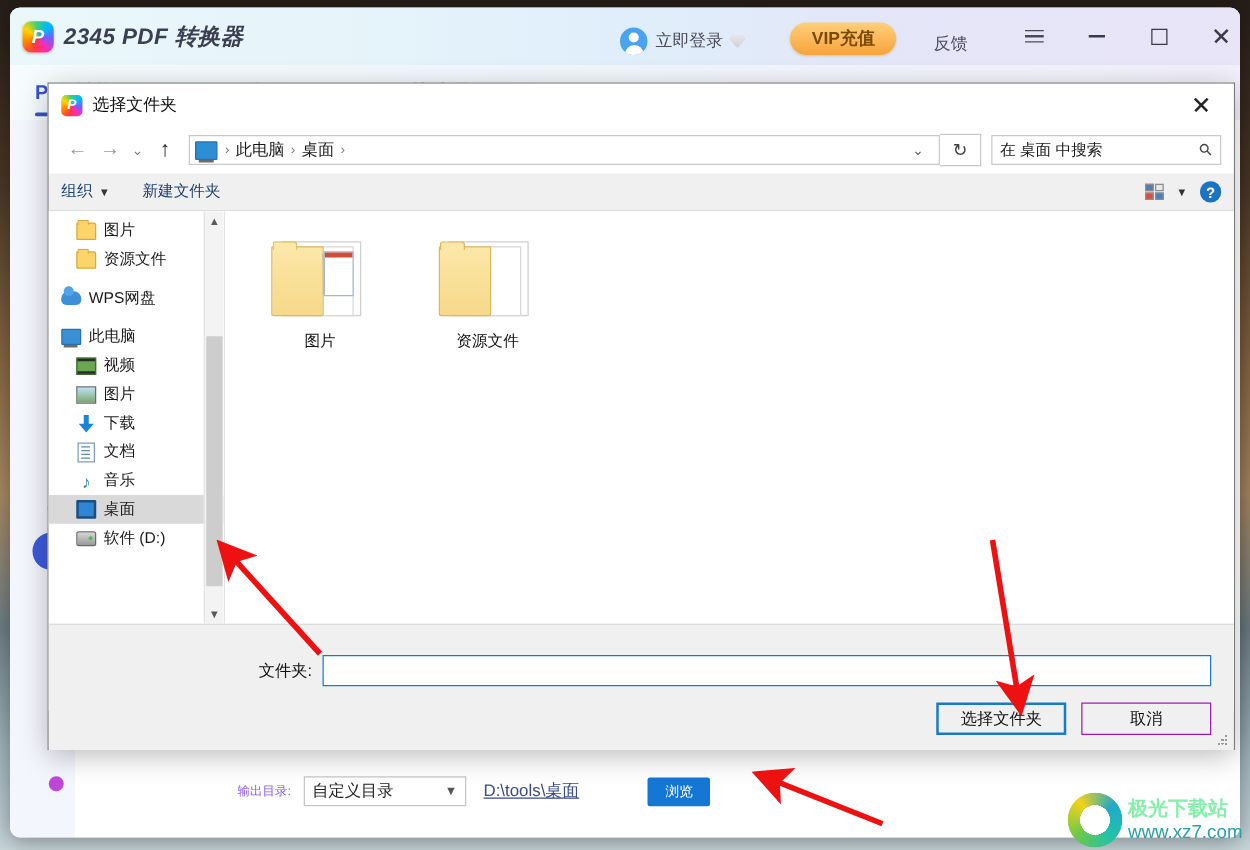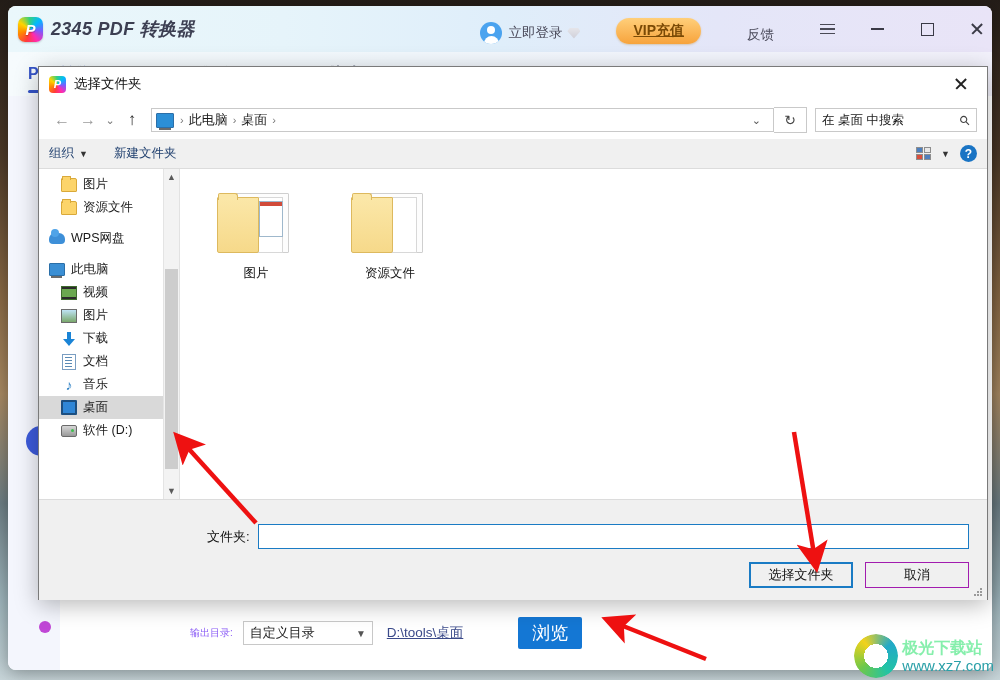--- a/index.html
+++ b/index.html
@@ -51,23 +51,22 @@
   .avatar::after{content:"";position:absolute;bottom:-1px;width:15px;height:9px;border-radius:8px 8px 0 0;background:#fff;}
   .login-text{font-size:13.5px;color:#4a4a5a;}
   .diamond{
     margin-left:5px;width:13px;height:11px;
     background:linear-gradient(180deg,#e5e5ea,#cfcfd8);
     clip-path:polygon(20% 0,80% 0,100% 35%,50% 100%,0 35%);
   }
   .vip-btn{
     background:linear-gradient(180deg,#ffcf7a,#f7a33c);
     color:#7a4a06;font-size:14px;font-weight:bold;
-    border-radius:14px;padding:4px 17px;margin-right:26px;
+    border-radius:14px;padding:4px 17px;margin-right:10px;
     box-shadow:0 1px 2px rgba(180,120,20,.3);
-    text-decoration:underline;
   }
   .feedback{font-size:13.5px;color:#4a4a5a;margin-right:18px;}
   .win-ico{width:30px;height:30px;display:flex;align-items:center;justify-content:center;color:#3a3a46;font-size:16px;}
   .hamburger{display:flex;flex-direction:column;gap:3px;}
   .hamburger i{display:block;width:15px;height:1.6px;background:#4a4a56;}
   .minus{width:13px;height:1.5px;background:#3a3a46;}
   .square{width:11px;height:11px;border:1.5px solid #3a3a46;}
   
   .xmark{position:relative;width:14px;height:14px;}
   .xmark::before,.xmark::after{content:"";position:absolute;left:0;top:6px;width:14px;height:1.5px;background:#3a3a46;}
@@ -109,21 +108,21 @@
   .out-select{
     width:130px;height:24px;border:1px solid #c8c8c8;background:#fff;
     display:flex;align-items:center;padding:0 6px;box-sizing:border-box;
     font-size:13px;color:#222;position:relative;
   }
   .out-select .chev{margin-left:auto;font-size:10px;color:#555;}
   .out-path{
     font-size:13.5px;color:#3b4a8a;text-decoration:underline;margin-left:14px;
   }
   .browse-btn{
-    margin-left:55px;background:#1477d4;color:#fff;font-size:18px;
+    margin-left:55px;background:#1477d4;color:#fff;font-size:11px;
     padding:4px 14px;border-radius:2px;
   }
   .start-btn{
     position:absolute;right:30px;top:598px;width:158px;height:42px;border-radius:21px;
     background:linear-gradient(100deg,#6a6af0 0%,#8d7af2 45%,#c08ae8 100%);
     color:#fff;font-size:16px;display:flex;align-items:center;justify-content:center;
   }
 
   
   #dlg{
@@ -157,21 +156,21 @@
   }
   .addr-pcicon{
     width:16px;height:13px;background:#2c8fd6;border:1px solid #2c6fa8;border-radius:1px;margin-right:4px;position:relative;
   }
   .addr-pcicon::after{content:"";position:absolute;left:2px;bottom:-3px;width:12px;height:2px;background:#6b6b6b;}
   .crumb{font-size:13px;color:#1a1a1a;padding:0 3px;}
   .crumb-sep{font-size:11px;color:#777;padding:0 2px;}
   .addr-chev{margin-left:auto;font-size:11px;color:#555;padding:0 8px;}
   .refresh{width:32px;height:24px;border:1px solid #c9c9c9;border-left:none;background:#fff;display:flex;align-items:center;justify-content:center;font-size:14px;color:#444;}
   .search{
-    width:162px;height:24px;border:1px solid #c9c9c9;background:#fff;margin-left:8px;
+    width:184px;height:24px;border:1px solid #c9c9c9;background:#fff;margin-left:8px;
     display:flex;align-items:center;padding:0 6px;box-sizing:border-box;font-size:12.5px;color:#1a1a1a;
   }
   .search .mag{margin-left:auto;font-size:13px;color:#444;transform:rotate(-45deg);}
 
   
   #dlg-toolbar{
     height:30px;background:#f0f0f0;border-bottom:1px solid #dcdcdc;
     display:flex;align-items:center;padding:0 10px;box-sizing:border-box;font-size:12.5px;color:#1b3a66;
   }
   .tool-item{margin-right:26px;color:#1f3f6e;display:flex;align-items:center;}

